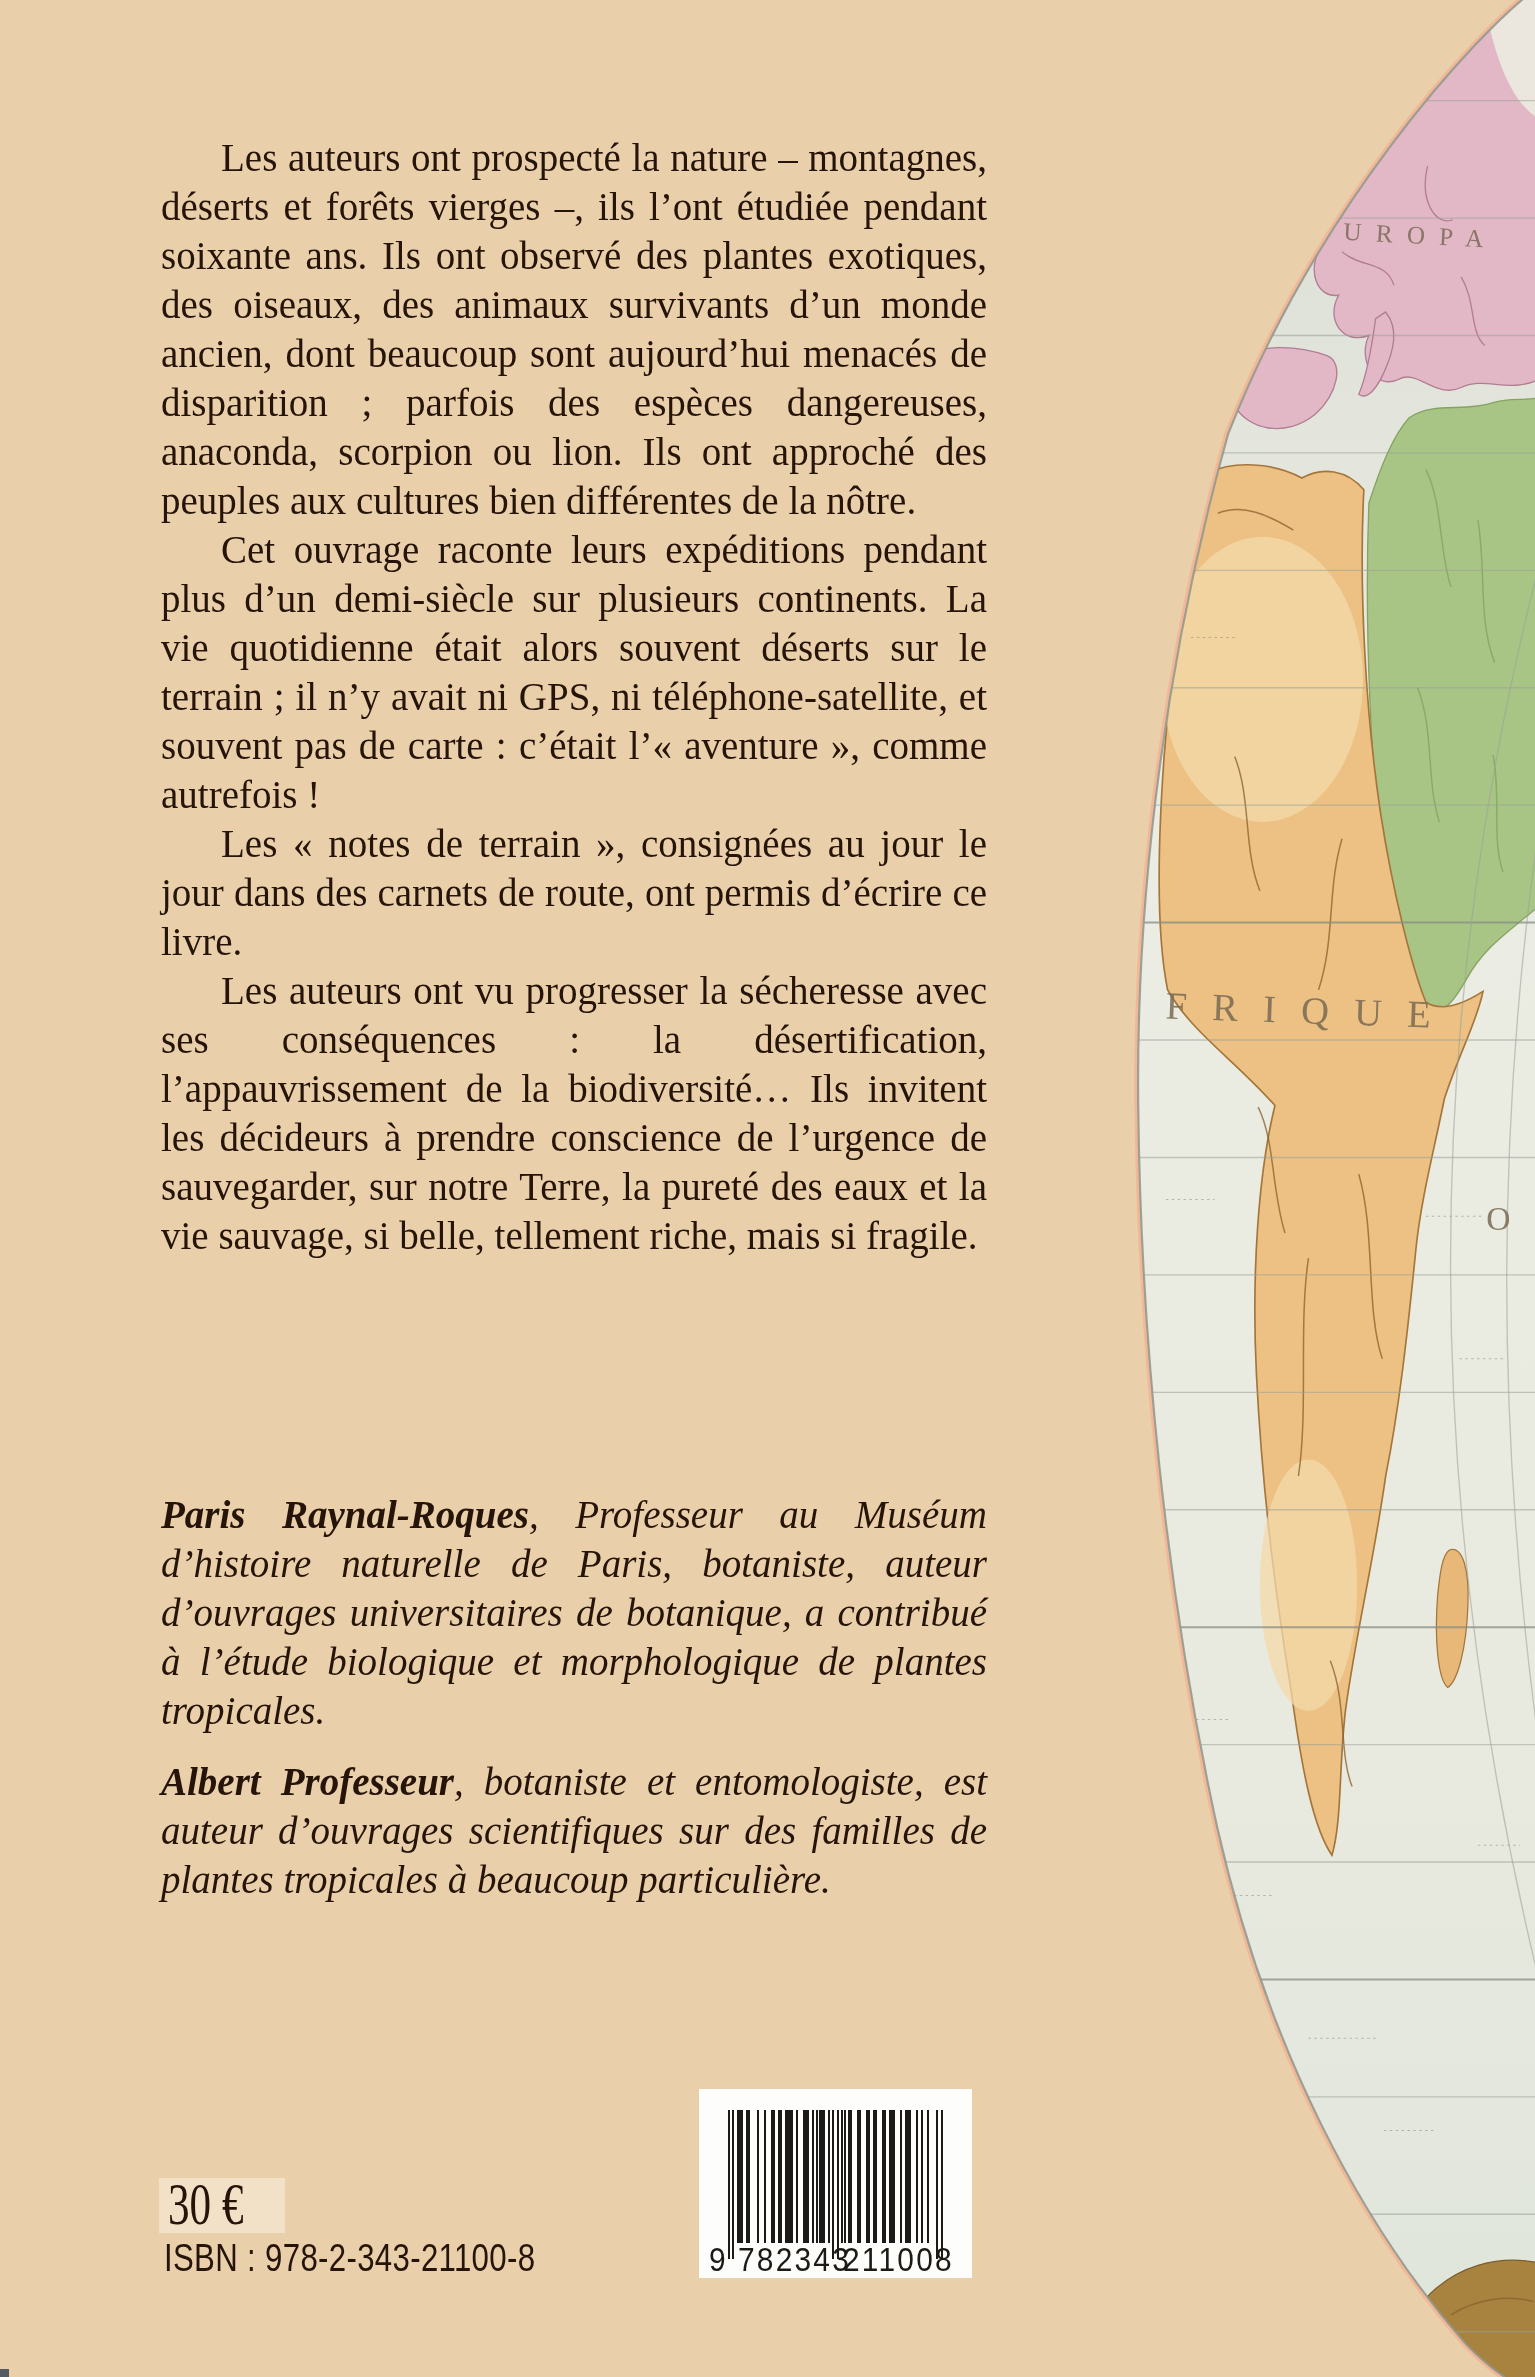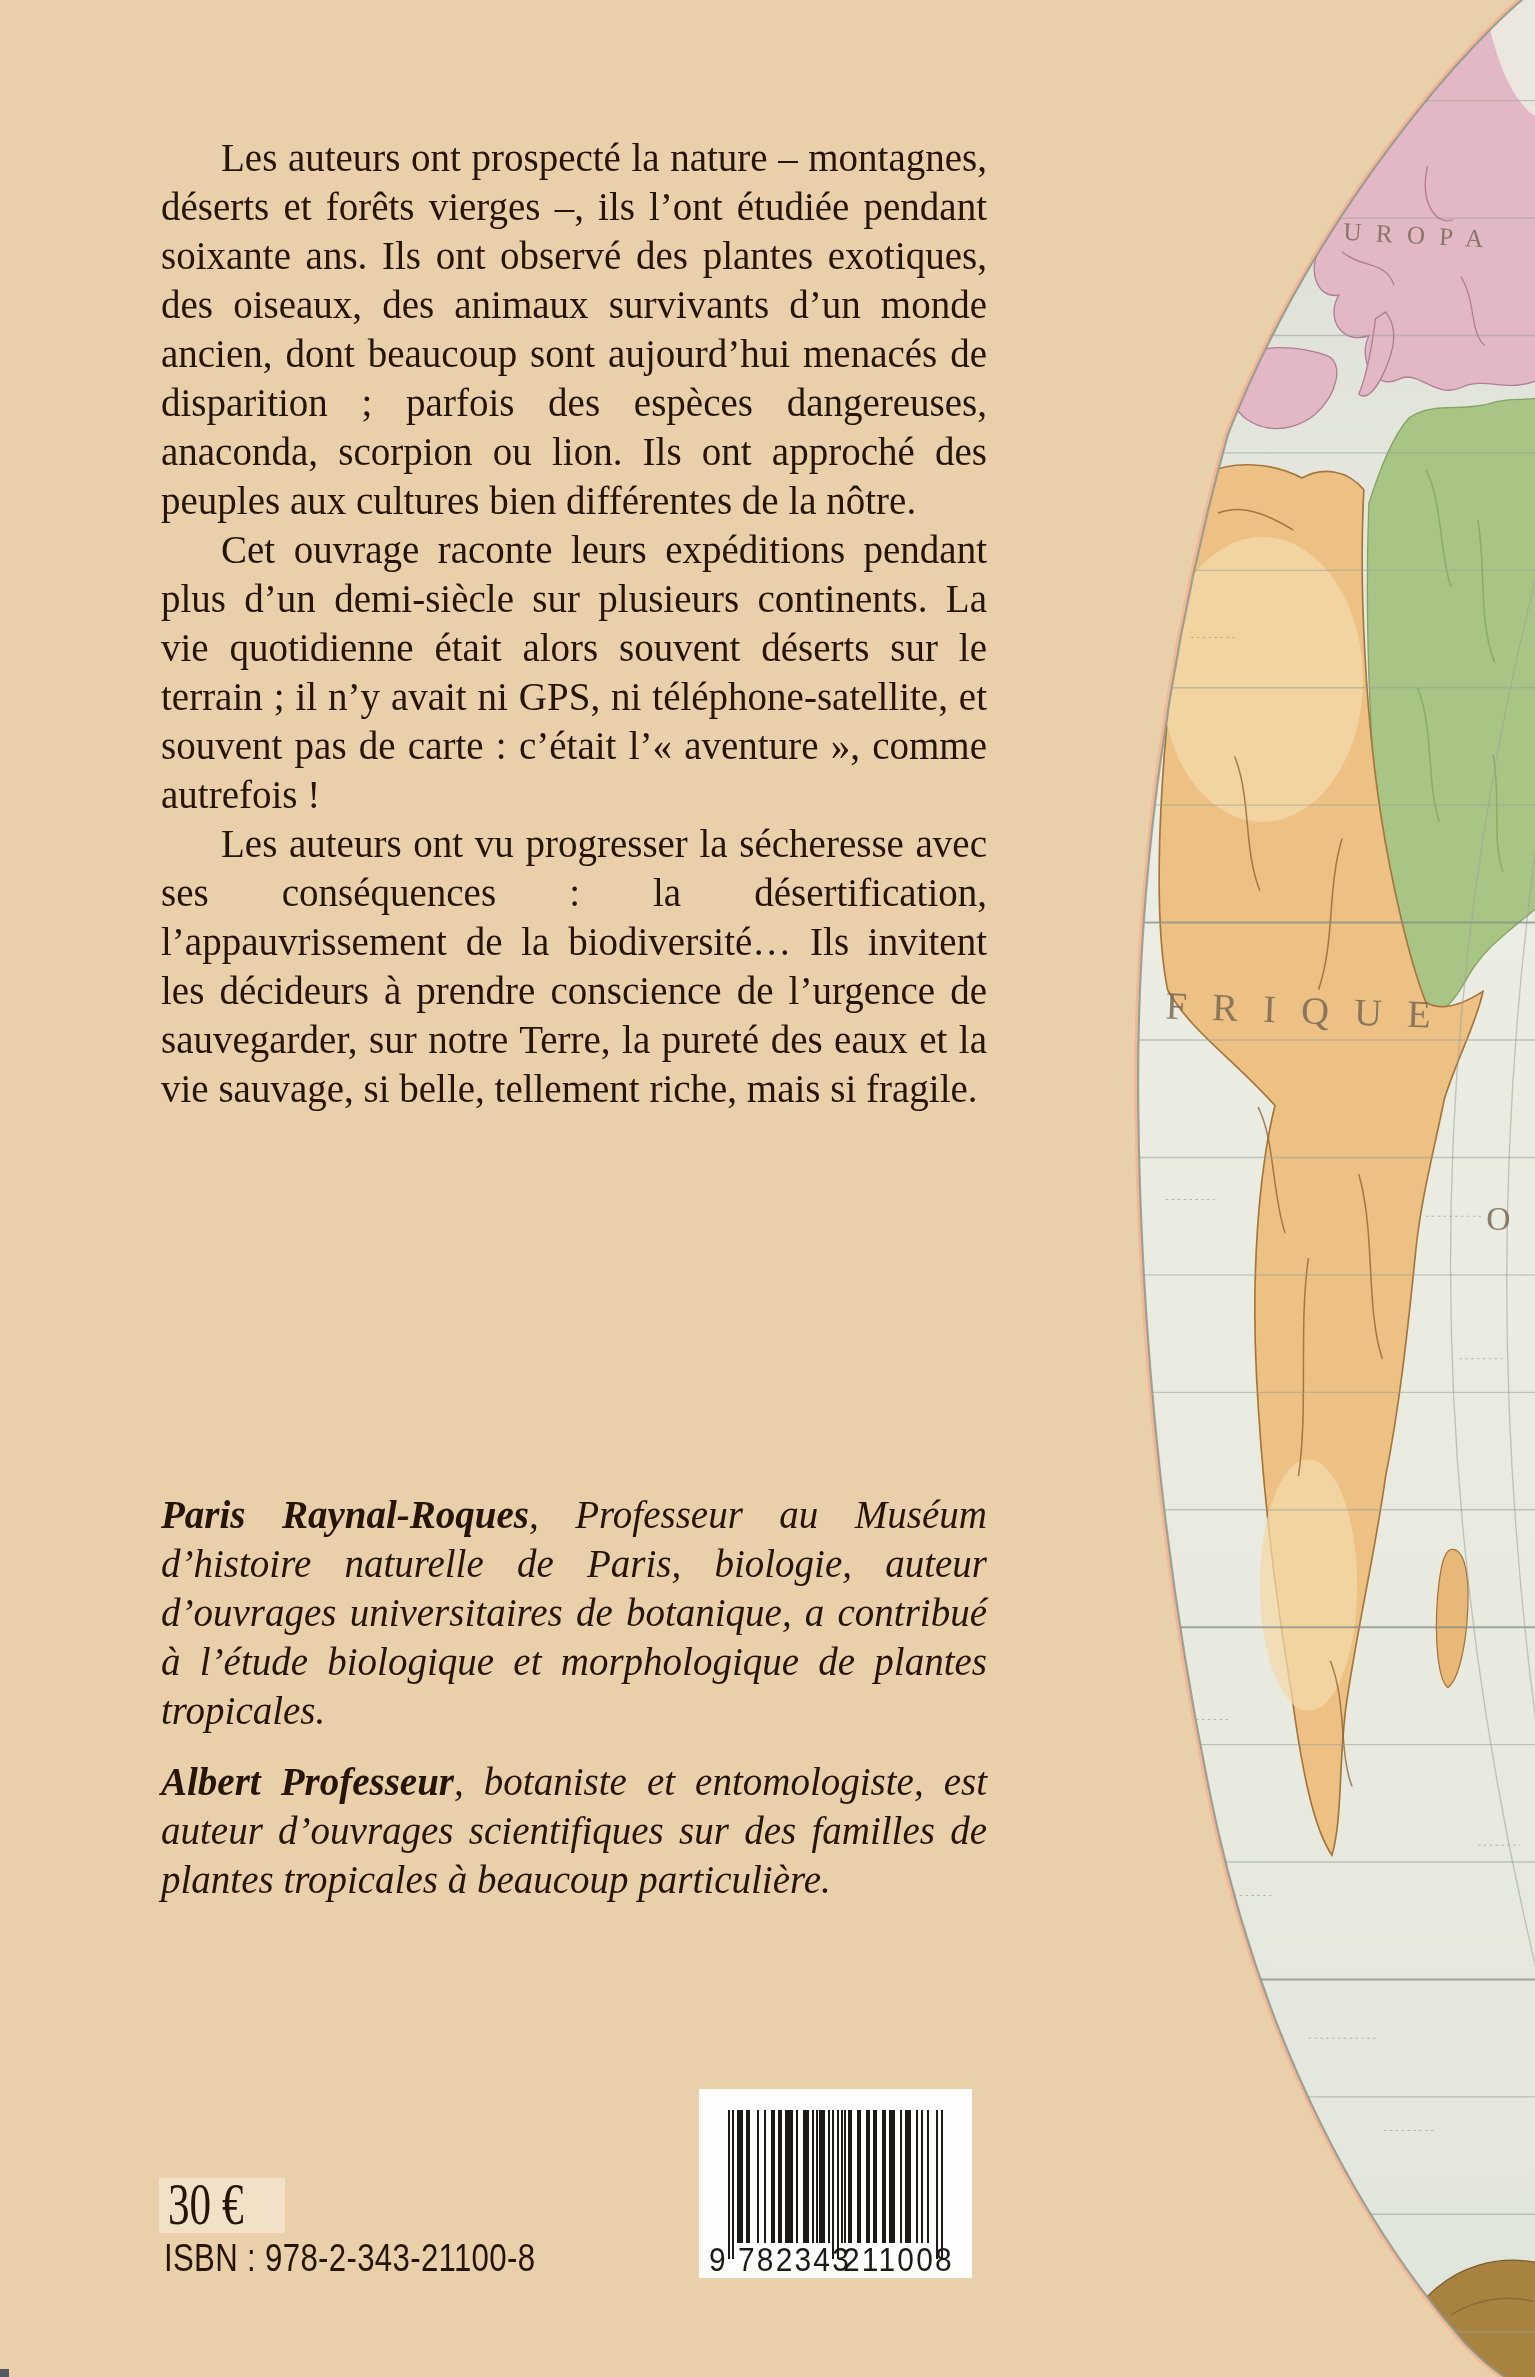--- a/index.html
+++ b/index.html
@@ -193,24 +193,25 @@
     </g>
 
     <path class="rim-line" d="M 1833,-15 C 1756,42 1568,252 1464,518 C 1393,772 1354,1052 1357,1318
              C 1360,1598 1390,1898 1451,2178 C 1511,2443 1623,2653 1747,2794
              C 1776,2824 1803,2843 1833,2856"></path>
   </svg>
 
   <main id="synopsis">
     <p>Les auteurs ont prospecté la nature – montagnes, déserts et forêts vierges –, ils l’ont étudiée pendant soixante ans. Ils ont observé des plantes exotiques, des oiseaux, des animaux survivants d’un monde ancien, dont beaucoup sont aujourd’hui menacés de disparition ; parfois des espèces dangereuses, anaconda, scorpion ou lion. Ils ont approché des peuples aux cultures bien différentes de la nôtre.</p>
     <p>Cet ouvrage raconte leurs expéditions pendant plus d’un demi-siècle sur plusieurs continents. La vie quotidienne était alors souvent déserts sur le terrain ; il n’y avait ni GPS, ni téléphone-satellite, et souvent pas de carte : c’était l’« aventure », comme autrefois !</p>
+    <p>Les « notes de terrain », consignées au jour le jour dans des carnets de route, ont permis d’écrire ce livre.</p>
     <p>Les auteurs ont vu progresser la sécheresse avec ses conséquences : la désertification, l’appauvrissement de la biodiversité… Ils invitent les décideurs à prendre conscience de l’urgence de sauvegarder, sur notre Terre, la pureté des eaux et la vie sauvage, si belle, tellement riche, mais si fragile.</p>
   </main>
 
-  <p class="bio" id="bio-1"><span class="author-name">Paris Raynal-Roques</span><span>, Professeur au Muséum d’histoire naturelle de Paris, biologie, auteur d’ouvrages universitaires de botanique, a contribué à l’étude biologique et morphologique de plantes tropicales.</span></p>
+  <p class="bio" id="bio-1"><span class="author-name">Paris Raynal-Roques</span><span>, Professeur au Muséum d’histoire naturelle de Paris, botaniste, auteur d’ouvrages universitaires de botanique, a contribué à l’étude biologique et morphologique de plantes tropicales.</span></p>
 
   <p class="bio" id="bio-2"><span class="author-name">Albert Professeur</span><span>, botaniste et entomologiste, est auteur d’ouvrages scientifiques sur des familles de plantes tropicales à beaucoup particulière.</span></p>
 
   <div id="price-highlight"></div>
   <div id="price">30 €</div>
   <div id="isbn">ISBN : 978-2-343-21100-8</div>
 
   <div id="barcode-box">
     <div id="barcode-bars">
         <div class="bar" style="left: 0px; width: 2.3px; height: 149px;"></div>

